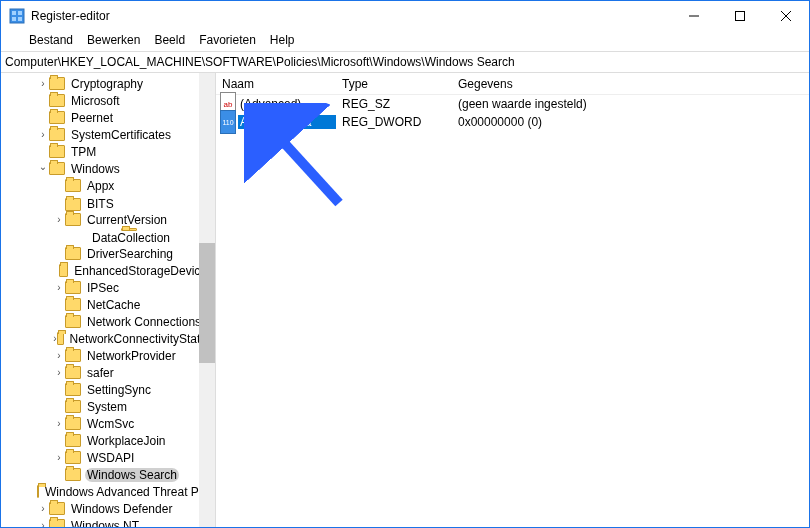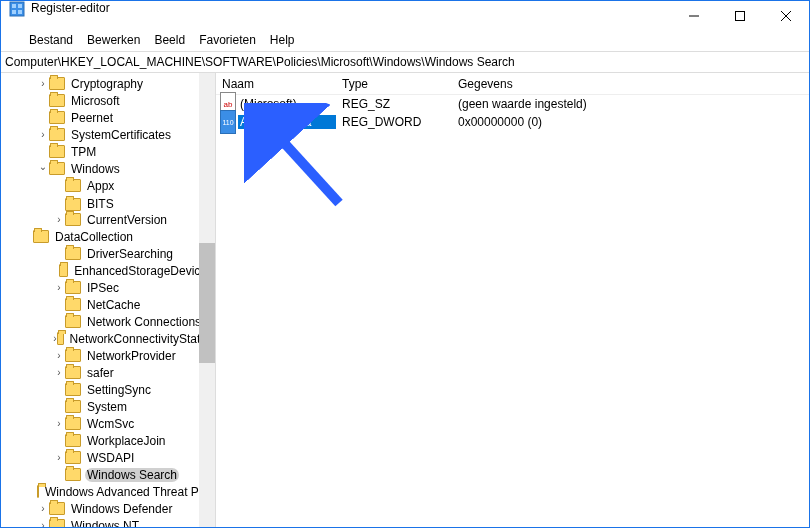--- a/index.html
+++ b/index.html
@@ -1,17 +1,17 @@
 <!DOCTYPE html>
 <html><head>
   <meta charset="utf-8">
   <style>
     * { box-sizing: border-box; margin: 0; padding: 0; }
     body { font-family: "Segoe UI", Tahoma, sans-serif; font-size: 12px; background: #fff; width: 810px; height: 528px; border: 1px solid #1a73e8; position: relative; overflow: hidden; }
-    .titlebar { height: 30px; display: flex; align-items: flex-start; padding-left: 8px; background: #fff; }
+    .titlebar { height: 30px; display: flex; align-items: center; padding-left: 8px; background: #fff; }
     .titlebar .icon { width: 16px; height: 16px; margin-right: 6px; }
     .titlebar .title { flex: 1; font-size: 12px; }
     .win-controls { display: flex; height: 100%; }
     .win-btn { width: 46px; display: flex; align-items: center; justify-content: center; cursor: pointer; }
     .menubar { height: 20px; display: flex; padding: 0 22px; gap: 2px; font-size: 12px; }
     .menubar .menu-item { padding: 2px 6px; cursor: default; }
     .address { height: 22px; border-top: 1px solid #ddd; border-bottom: 1px solid #ddd; display: flex; align-items: center; padding: 0 4px; font-size: 12px; }
     .main { display: flex; height: calc(528px - 30px - 20px - 22px - 2px); }
     .tree { width: 215px; border-right: 1px solid #ddd; overflow: hidden; position: relative; padding-top: 2px; }
     .tree-scroll { position: absolute; right: 0; top: 0; width: 16px; height: 100%; background: #f0f0f0; }
@@ -124,21 +124,21 @@
       <div class="node" style="padding-left: 52px; align-items: flex-end;">
         <span class="expander"></span>
         <span class="folder"></span>
         <span class="label">BITS</span>
       </div>
       <div class="node" style="padding-left: 52px;">
         <span class="expander">›</span>
         <span class="folder"></span>
         <span class="label">CurrentVersion</span>
       </div>
-      <div class="node" style="padding-left: 20px;">
+      <div class="node" style="padding-left: 46px; flex-direction: column;">
         <span class="expander"></span>
         <span class="folder"></span>
         <span class="label">DataCollection</span>
       </div>
       <div class="node" style="padding-left: 52px;">
         <span class="expander"></span>
         <span class="folder"></span>
         <span class="label">DriverSearching</span>
       </div>
       <div class="node" style="padding-left: 52px;">
@@ -227,21 +227,21 @@
     </div>
   <div class="list">
     <div class="list-header">
       <div class="col name">Naam</div>
       <div class="col type">Type</div>
       <div class="col data">Gegevens</div>
     </div>
     <div id="rows">
         <div class="list-row">
           <span class="val-icon str">ab</span>
-          <span class="row-name">(Microsoft)</span>
+          <span class="row-name">(Advanced)</span>
           <span class="row-type">REG_SZ</span>
           <span class="row-data">(geen waarde ingesteld)</span>
         </div>
         <div class="list-row">
           <span class="val-icon dword">110</span>
           <span class="row-name selected">AllowCortana</span>
           <span class="row-type">REG_DWORD</span>
           <span class="row-data">0x00000000 (0)</span>
         </div>
       </div>

